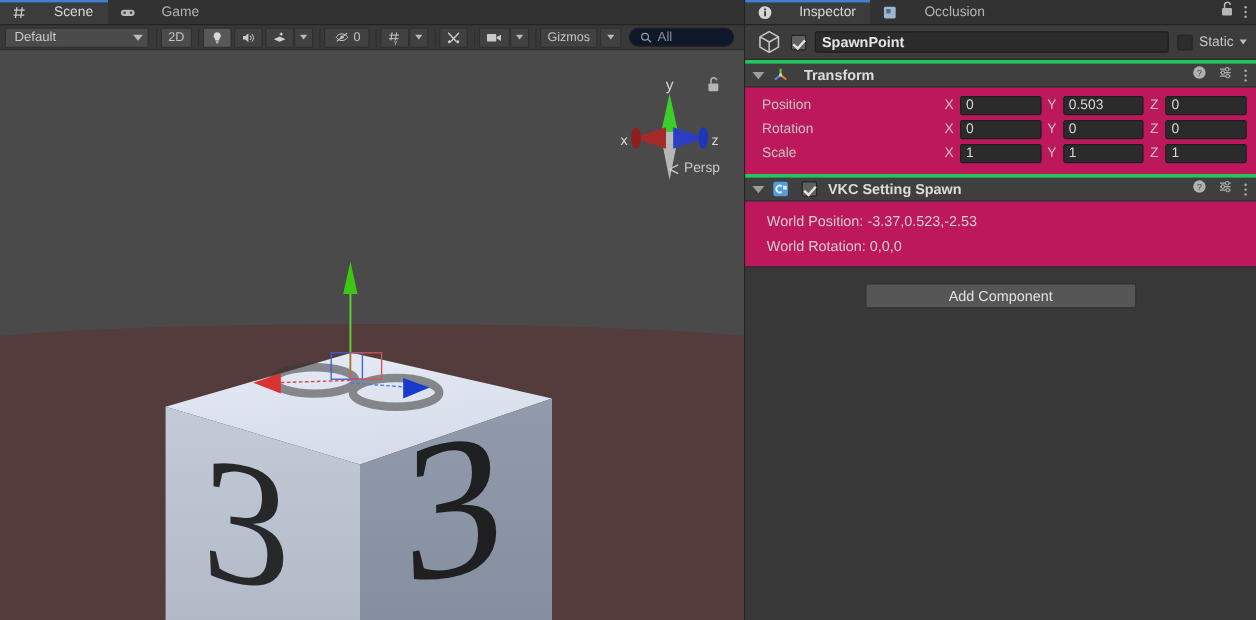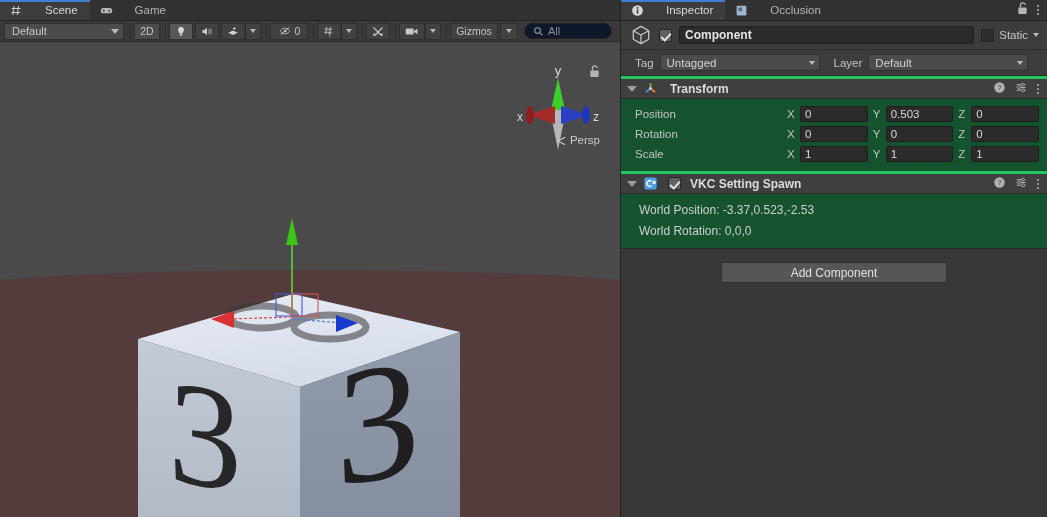--- a/index.html
+++ b/index.html
@@ -121,21 +121,21 @@
   .comp-header {
     height: 23px; display: flex; align-items: center; gap: 6px;
     padding: 0 8px 0 6px; background: #3f3f3f;
     border-top: 3px solid #22c55e; border-bottom: 1px solid #2c2c2c;
   }
   .foldout { width: 0; height: 0; border-left: 5px solid transparent;
              border-right: 5px solid transparent; border-top: 6px solid #9d9d9d; flex: none; }
   .comp-title { font-size: 12px; font-weight: bold; color: #dcdcdc; margin-left: 6px; }
   .comp-actions { margin-left: auto; display: flex; align-items: center; gap: 9px; }
 
-  .comp-body { background: #14532d; padding: 5px 8px 7px 14px; }
+  .comp-body { background: #be185d; padding: 5px 8px 7px 14px; }
   .vrow { height: 20px; display: flex; align-items: center; }
   .vrow .fl-label { width: 152px; }
   .axis { display: flex; align-items: center; flex: 1; gap: 4px; margin-right: 5px; }
   .axis:last-child { margin-right: 0; }
   .axis-l { font-size: 11.5px; color: #c4c4c4; width: 9px; }
   .num {
     flex: 1; height: 16px; background: #2b2b2b; border: 1px solid #1f1f1f;
     border-radius: 2px; color: #d8d8d8; font-size: 11.5px;
     display: flex; align-items: center; padding: 0 4px;
   }
@@ -377,41 +377,29 @@
 
     <div class="obj-header">
       <svg class="cube-ico" viewBox="0 0 24 24">
         <g fill="none" stroke="#c8c8c8" stroke-width="1.4" stroke-linejoin="round">
           <path d="M12 2.6l8.4 4.7v9.4L12 21.4 3.6 16.7V7.3z"></path>
           <path d="M3.6 7.3L12 12l8.4-4.7M12 12v9.4"></path>
         </g>
       </svg>
       <span class="chk on"></span>
       <span class="name-field">
-        <span>Component</span>
+        <span>SpawnPoint</span>
       </span>
       <span class="static-wrap">
         <span class="chk dark"></span>
         <span>Static</span>
         <span class="caret sm"></span>
       </span>
     </div>
 
-    <div class="taglayer">
-      <span class="fl-label">Tag</span>
-      <span class="pulldown" style="width:160px;">
-        <span>Untagged</span>
-        <span class="caret sm"></span>
-      </span>
-      <span class="fl-label" style="margin-left:8px;">Layer</span>
-      <span class="pulldown" style="width:160px;">
-        <span>Default</span>
-        <span class="caret sm"></span>
-      </span>
-    </div>
 
     <div class="comp-header">
       <span class="foldout"></span>
       <svg width="15" height="15" viewBox="0 0 16 16">
         <path d="M8 8L8 2.5" stroke="#6fcf3a" stroke-width="1.8"></path>
         <path d="M8 8L3 12" stroke="#4f8fe0" stroke-width="1.8"></path>
         <path d="M8 8L13 12" stroke="#e0803a" stroke-width="1.8"></path>
         <circle cx="8" cy="8" r="1.5" fill="#d0d0d0"></circle>
       </svg>
       <span class="comp-title">Transform</span>

